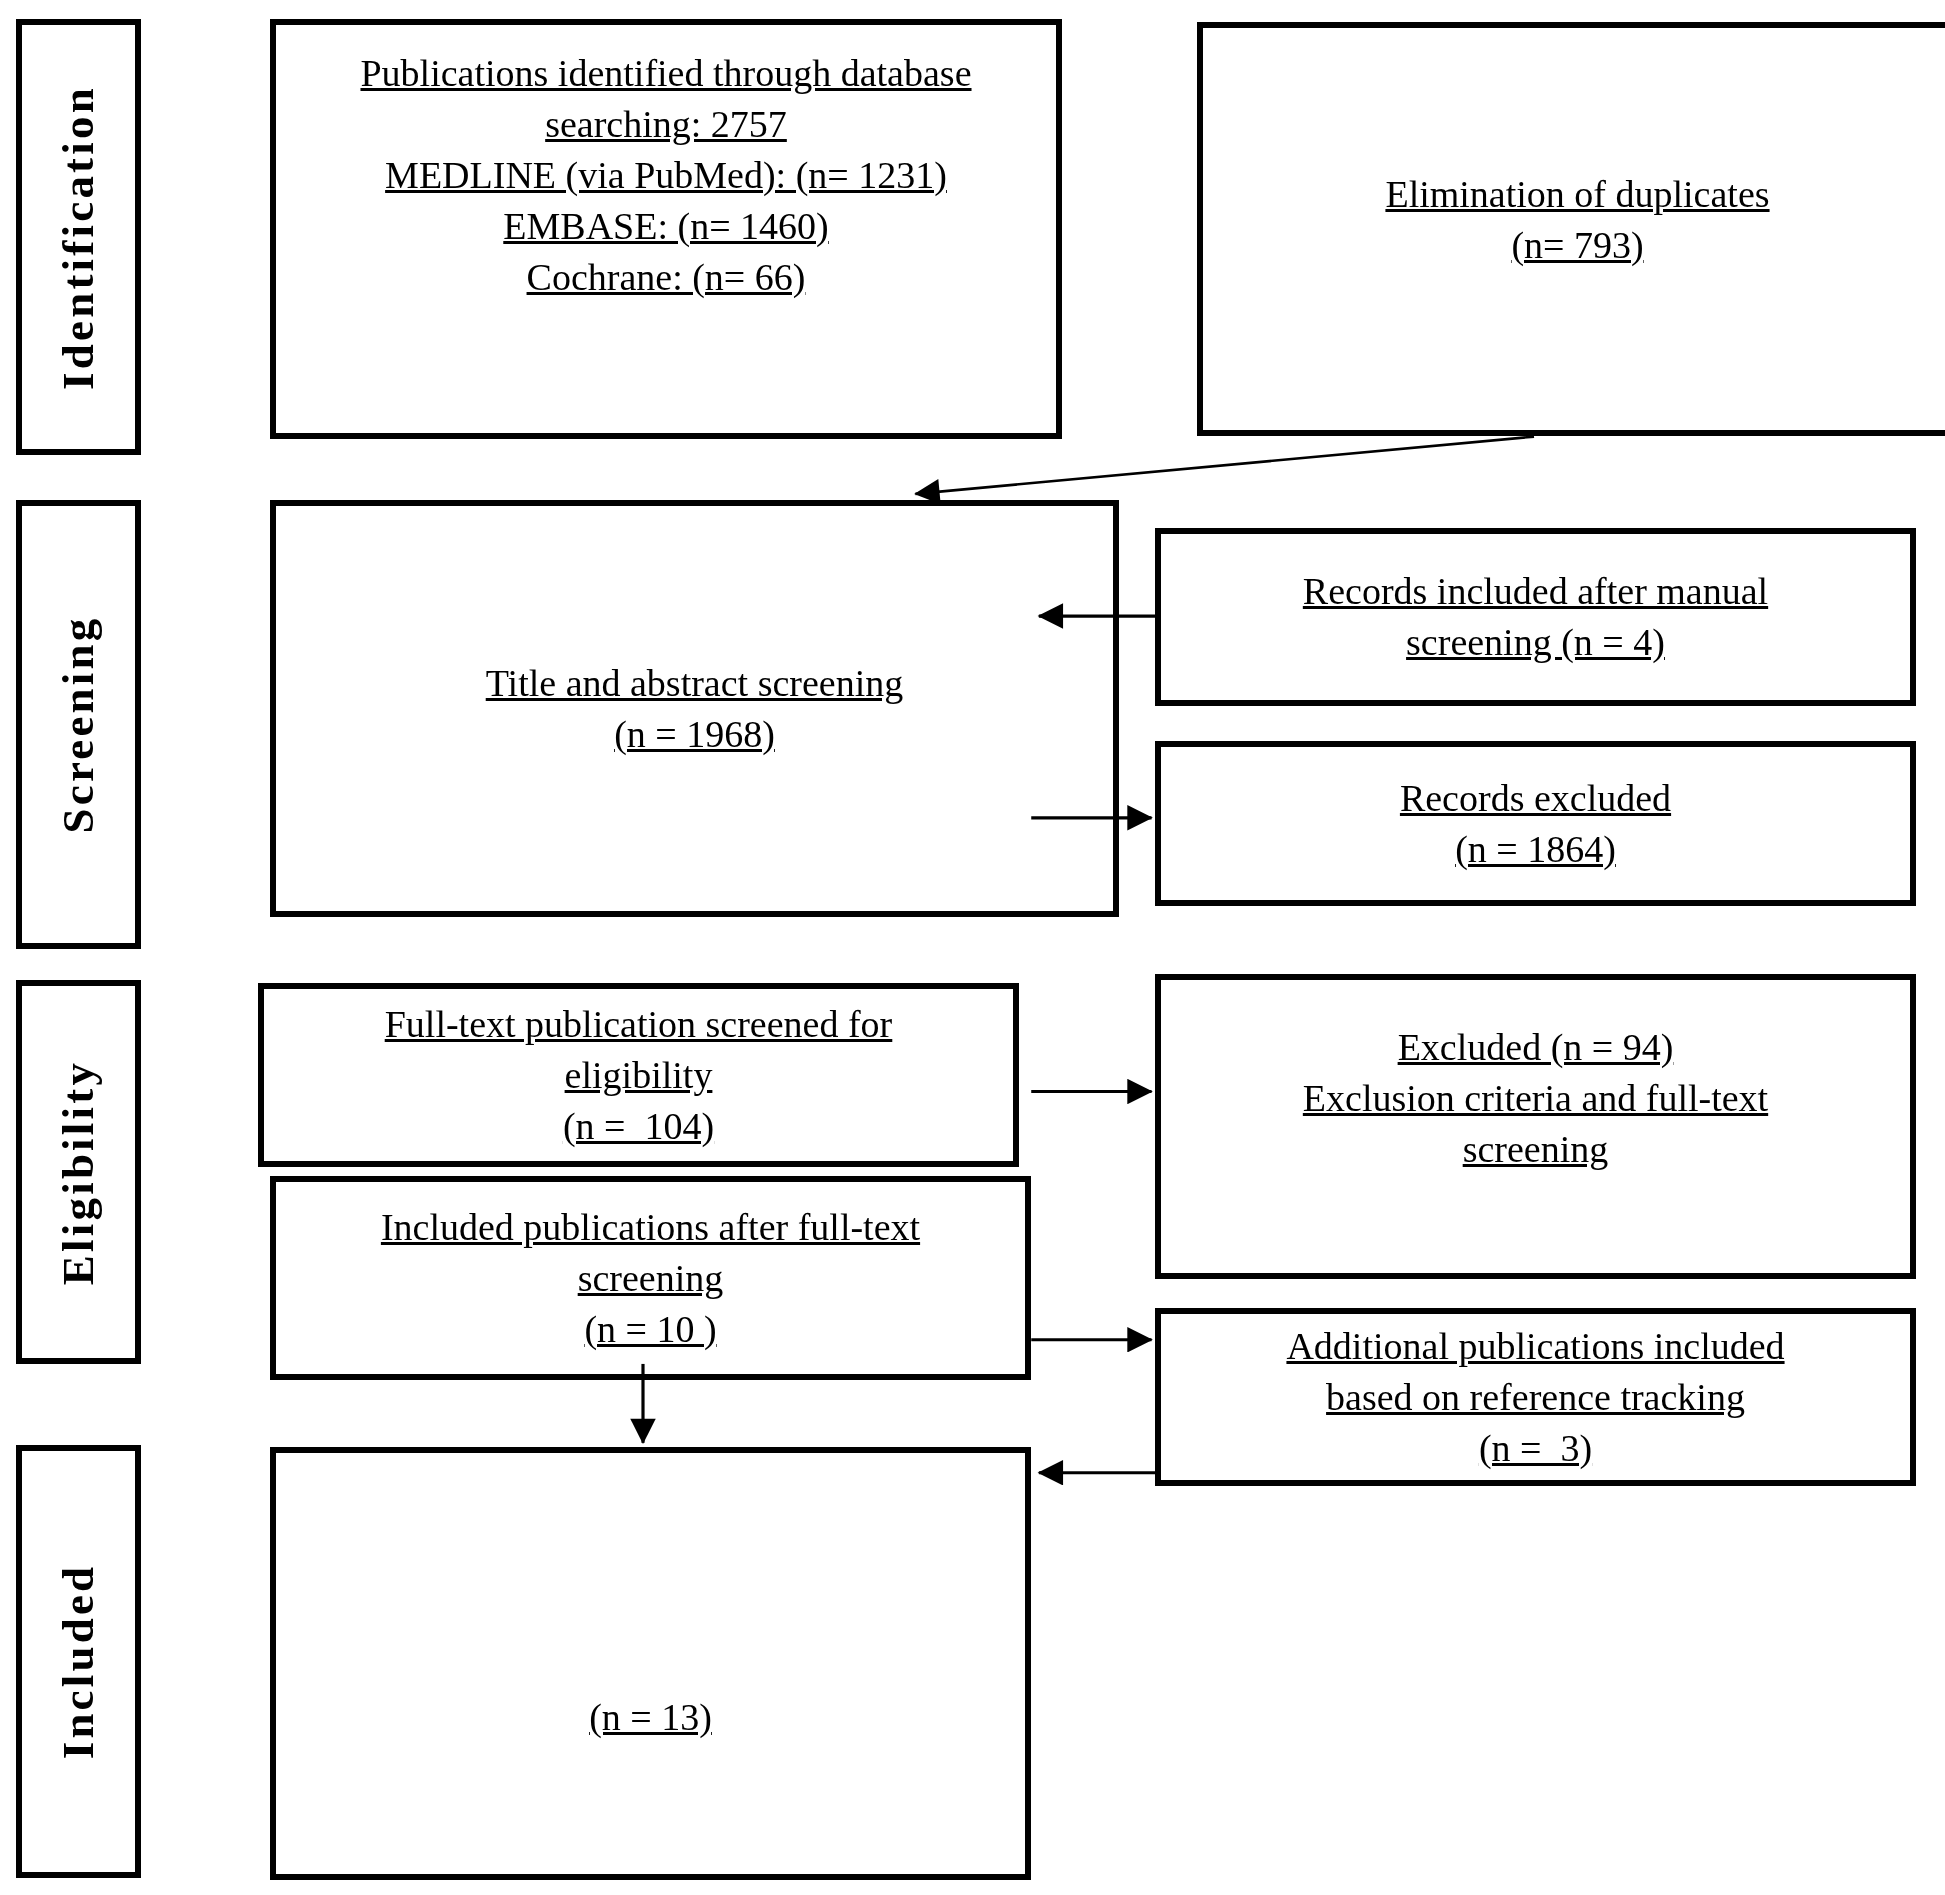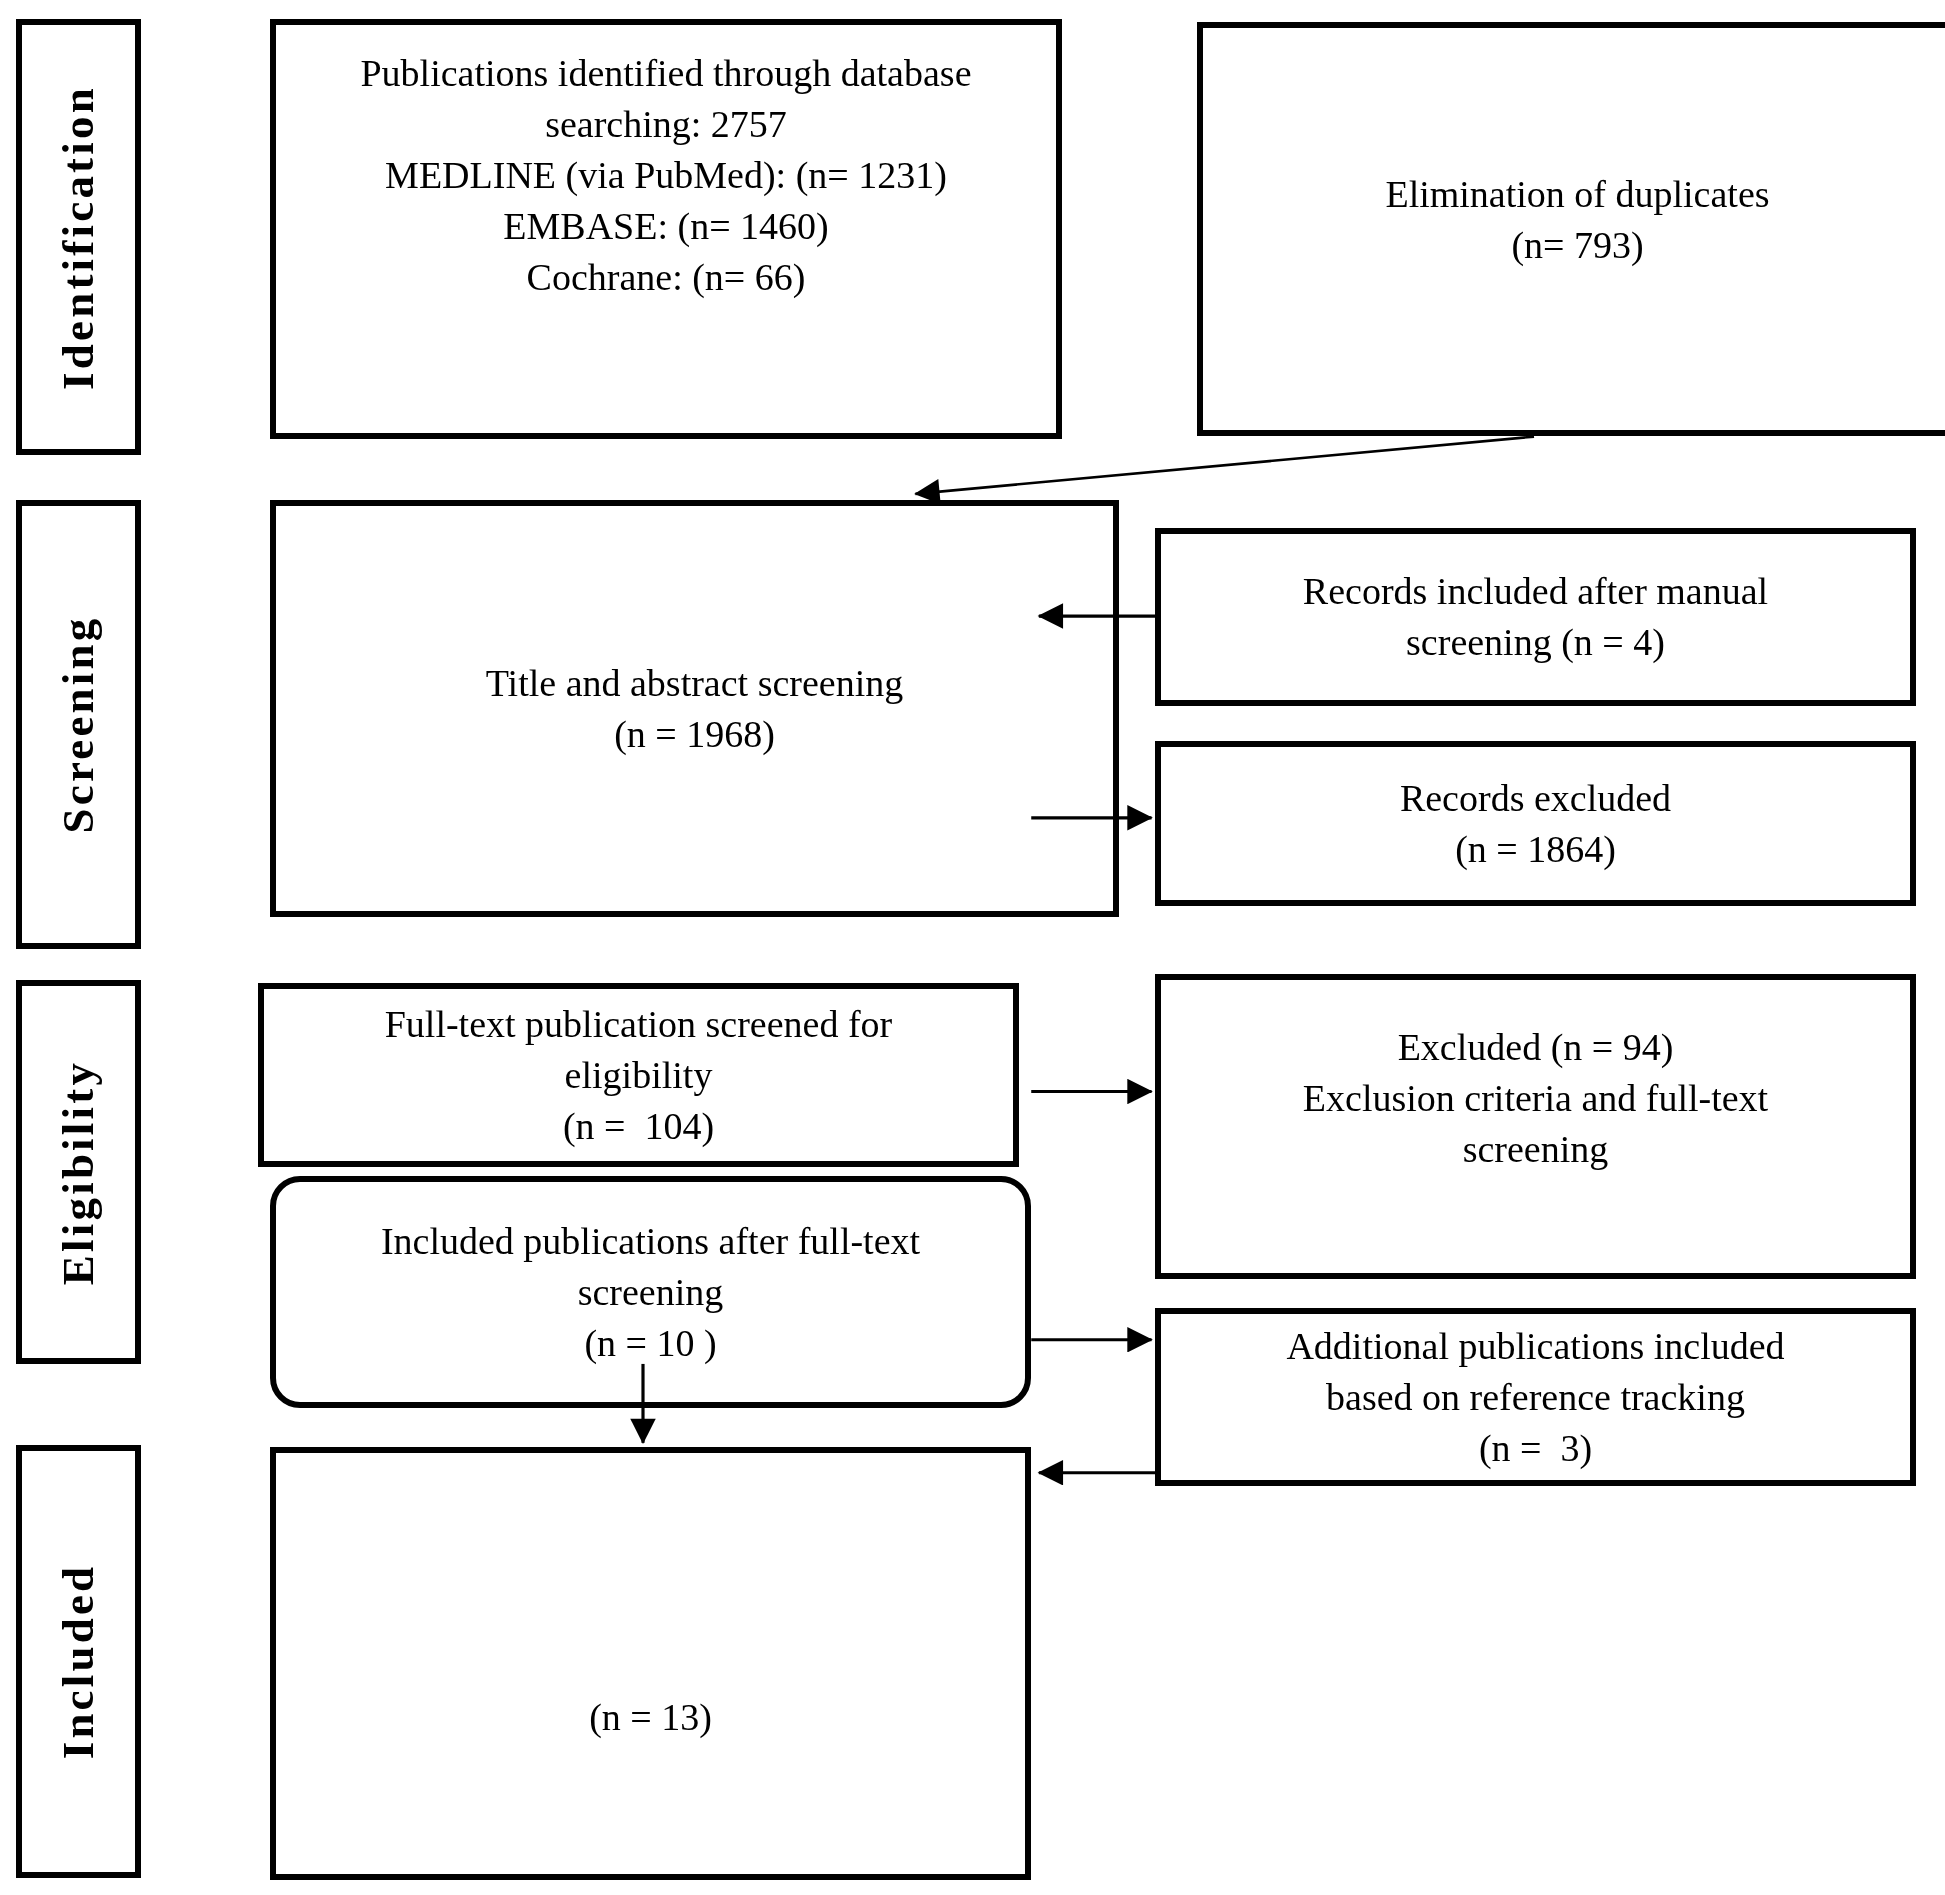--- a/index.html
+++ b/index.html
@@ -15,40 +15,40 @@
     border:6.4px solid #000;
     background:#fff;
     display:flex;
     flex-direction:column;
     align-items:center;
     justify-content:center;
     text-align:center;
     font-size:38px;
     line-height:51px;
   }
-  .box .line{white-space:pre-wrap;}
+  .box .line{white-space:pre-wrap;text-decoration:underline;}
   .side{
     font-weight:bold;
   }
   .side .rot{
     transform:rotate(-90deg);
     white-space:nowrap;
     font-size:45px;
     letter-spacing:3.2px;
   }
   
   #stage-identification{left:16px;top:19px;width:125px;height:436px;}
   #stage-screening{left:16px;top:500px;width:125px;height:449px;}
   #stage-eligibility{left:16px;top:980px;width:125px;height:384px;}
   #stage-included{left:16px;top:1445px;width:125px;height:433px;}
   
   #box-database-search{left:270px;top:19px;width:792px;height:420px;padding-bottom:108px;}
   #box-title-abstract{left:270px;top:500px;width:849px;height:417px;}
   #box-fulltext-screened{left:258px;top:983px;width:761px;height:184px;}
-  #box-included-fulltext{left:270px;top:1176px;width:761px;height:232px;border-radius:30px;}
+  #box-included-fulltext{left:270px;top:1176px;width:761px;height:204px;}
   #box-included-final{left:270px;top:1447px;width:761px;height:433px;padding-top:108px;}
   
   #box-duplicates{left:1197px;top:22px;width:761px;height:414px;padding-bottom:19px;}
   #box-manual-screening{left:1155px;top:528px;width:761px;height:178px;}
   #box-records-excluded{left:1155px;top:741px;width:761px;height:165px;}
   #box-excluded-fulltext{left:1155px;top:974px;width:761px;height:305px;padding-bottom:57px;}
   #box-reference-tracking{left:1155px;top:1308px;width:761px;height:178px;}
   
   #connectors{position:absolute;left:0;top:0;width:1946px;height:1896px;pointer-events:none;}
   #connectors line{stroke:#000;stroke-width:5;}

